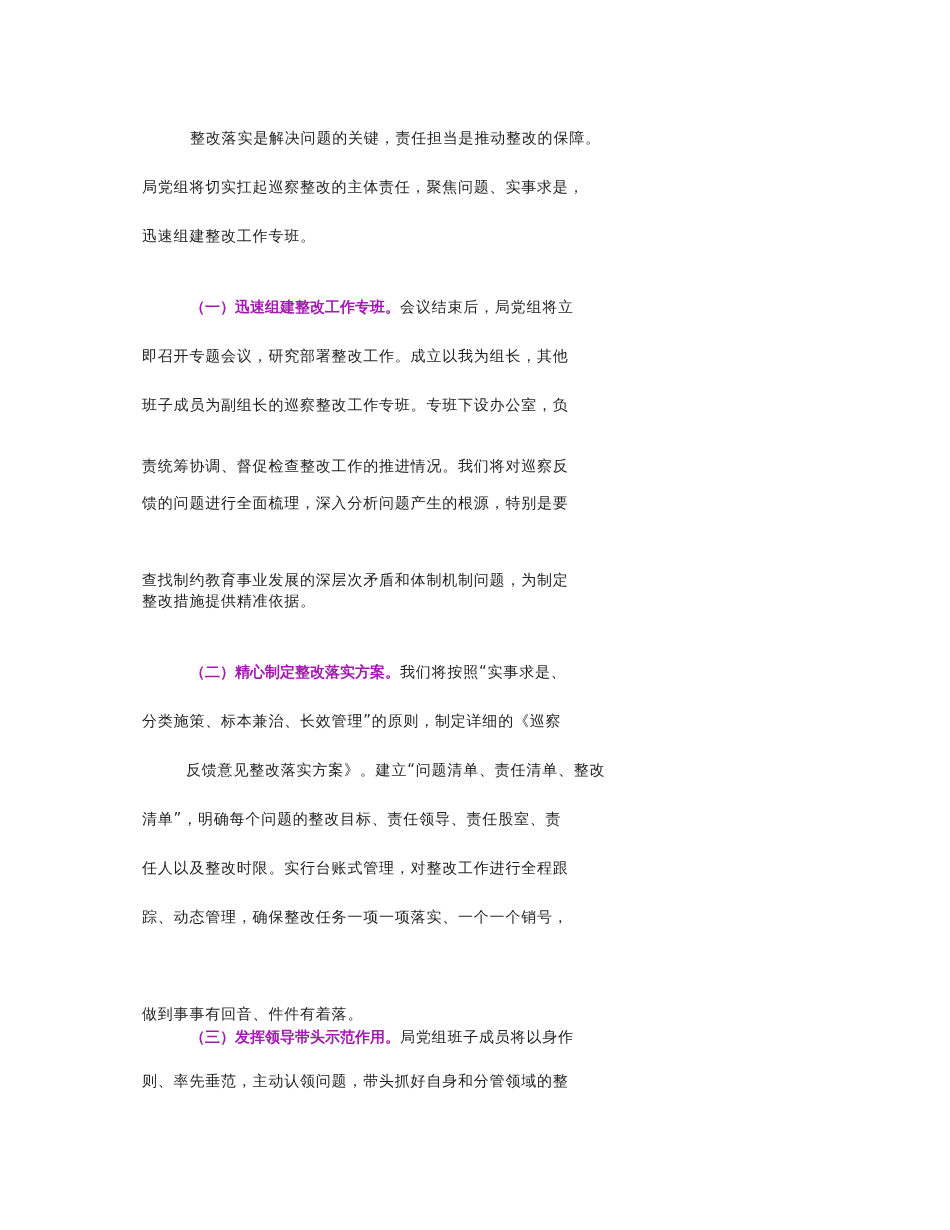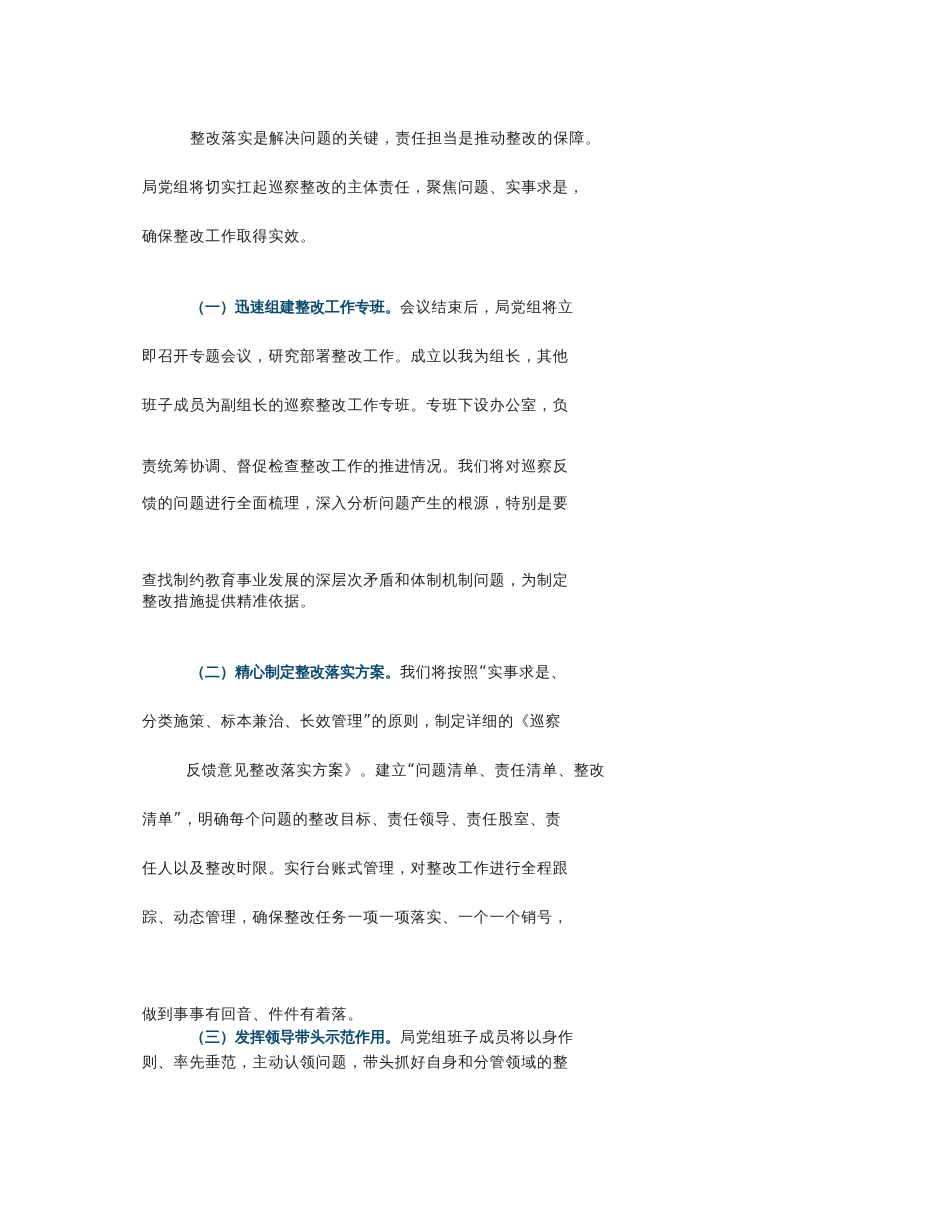--- a/index.html
+++ b/index.html
@@ -27,32 +27,32 @@
       height: 36px;
       line-height: 36px;
       font-size: 15px;
       white-space: nowrap;
       letter-spacing: 0.8px;
       color: #1f1f1f;
     }
     .line.indent { left: 48px; }
     .bold {
       font-weight: bold;
-      color: #0c4a6e;
+      color: #a21caf;
       letter-spacing: 0px;
     }
   </style>
 </head>
 <body>
 
 <div class="page">
 
   <div class="line indent" style="top:0px;">整改落实是解决问题的关键，责任担当是推动整改的保障。</div>
   <div class="line" style="top:49px;">局党组将切实扛起巡察整改的主体责任，聚焦问题、实事求是，</div>
-  <div class="line" style="top:98px;">确保整改工作取得实效。</div>
+  <div class="line" style="top:98px;">迅速组建整改工作专班。</div>
 
   <div class="line indent" style="top:169px;">
     <span class="bold">（一）迅速组建整改工作专班。</span><span>会议结束后，局党组将立</span>
   </div>
   <div class="line" style="top:218px;">即召开专题会议，研究部署整改工作。成立以我为组长，其他</div>
   <div class="line" style="top:267px;">班子成员为副组长的巡察整改工作专班。专班下设办公室，负</div>
   <div class="line" style="top:328px;font-family:Liberation Serif, serif;">责统筹协调、督促检查整改工作的推进情况。我们将对巡察反</div>
   <div class="line" style="top:365px;">馈的问题进行全面梳理，深入分析问题产生的根源，特别是要</div>
   <div class="line" style="top:414px;margin-top:28px;">查找制约教育事业发展的深层次矛盾和体制机制问题，为制定</div>
   <div class="line" style="top:463px;">整改措施提供精准依据。</div>
@@ -63,15 +63,15 @@
   <div class="line" style="top:583px;text-align:center;">分类施策、标本兼治、长效管理”的原则，制定详细的《巡察</div>
   <div class="line" style="top:632px;margin-left:44px;">反馈意见整改落实方案》。建立“问题清单、责任清单、整改</div>
   <div class="line" style="top:681px;">清单”，明确每个问题的整改目标、责任领导、责任股室、责</div>
   <div class="line" style="top:730px;">任人以及整改时限。实行台账式管理，对整改工作进行全程跟</div>
   <div class="line" style="top:779px;">踪、动态管理，确保整改任务一项一项落实、一个一个销号，</div>
   <div class="line" style="top:876px;">做到事事有回音、件件有着落。</div>
 
   <div class="line indent" style="top:899px;">
     <span class="bold">（三）发挥领导带头示范作用。</span><span>局党组班子成员将以身作</span>
   </div>
-  <div class="line" style="top:924px;">则、率先垂范，主动认领问题，带头抓好自身和分管领域的整</div>
+  <div class="line" style="top:943px;">则、率先垂范，主动认领问题，带头抓好自身和分管领域的整</div>
 
 </div>
 
 </body></html>

